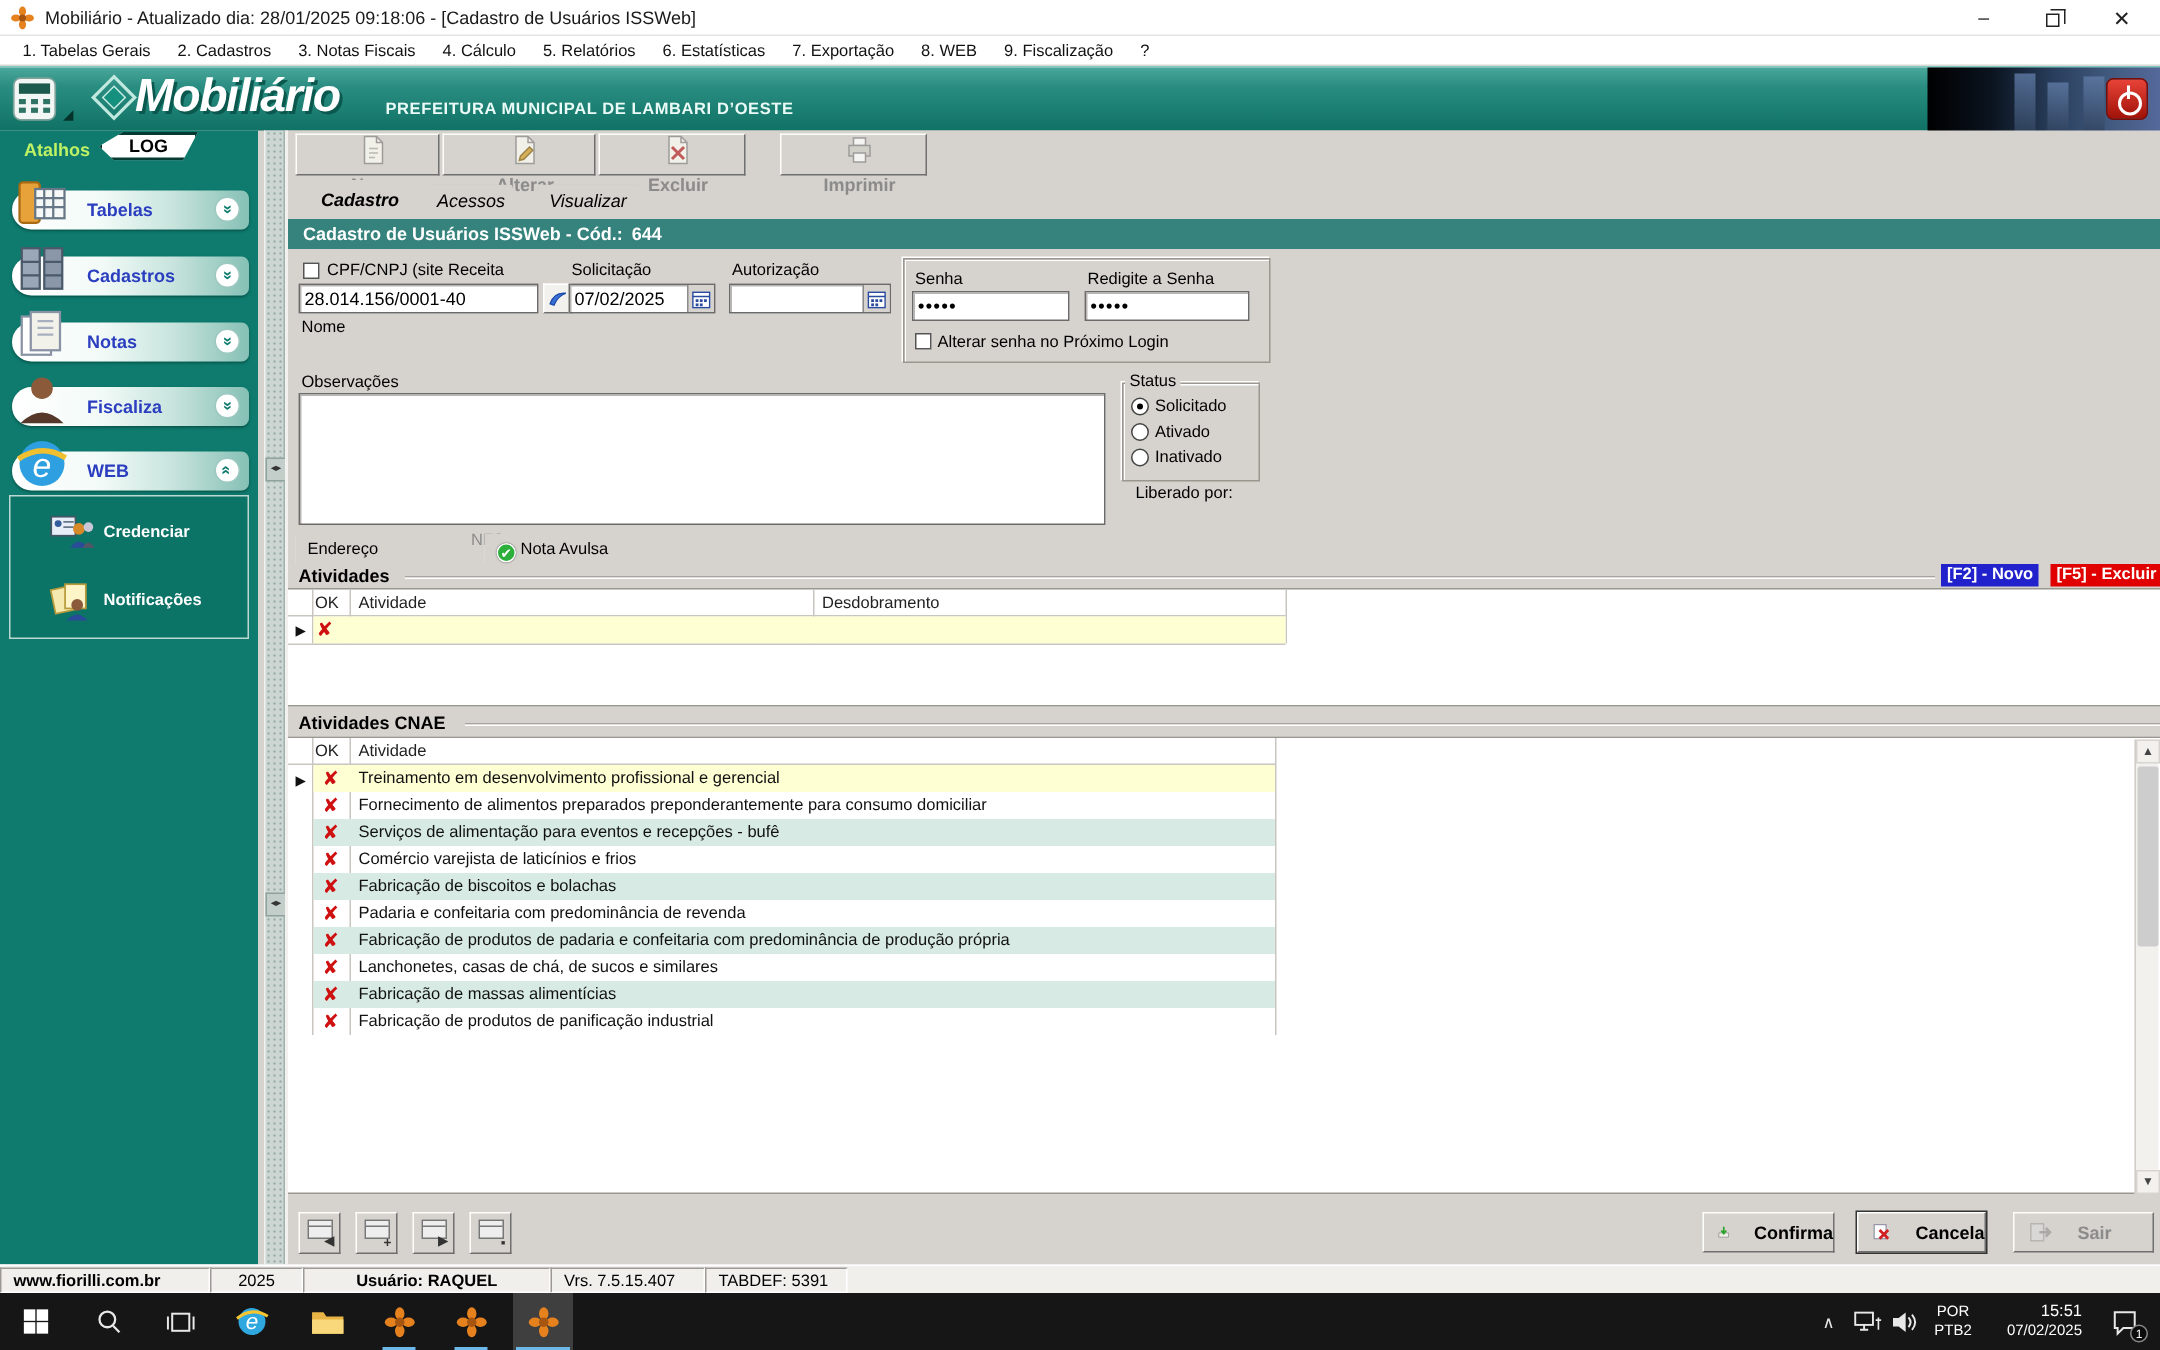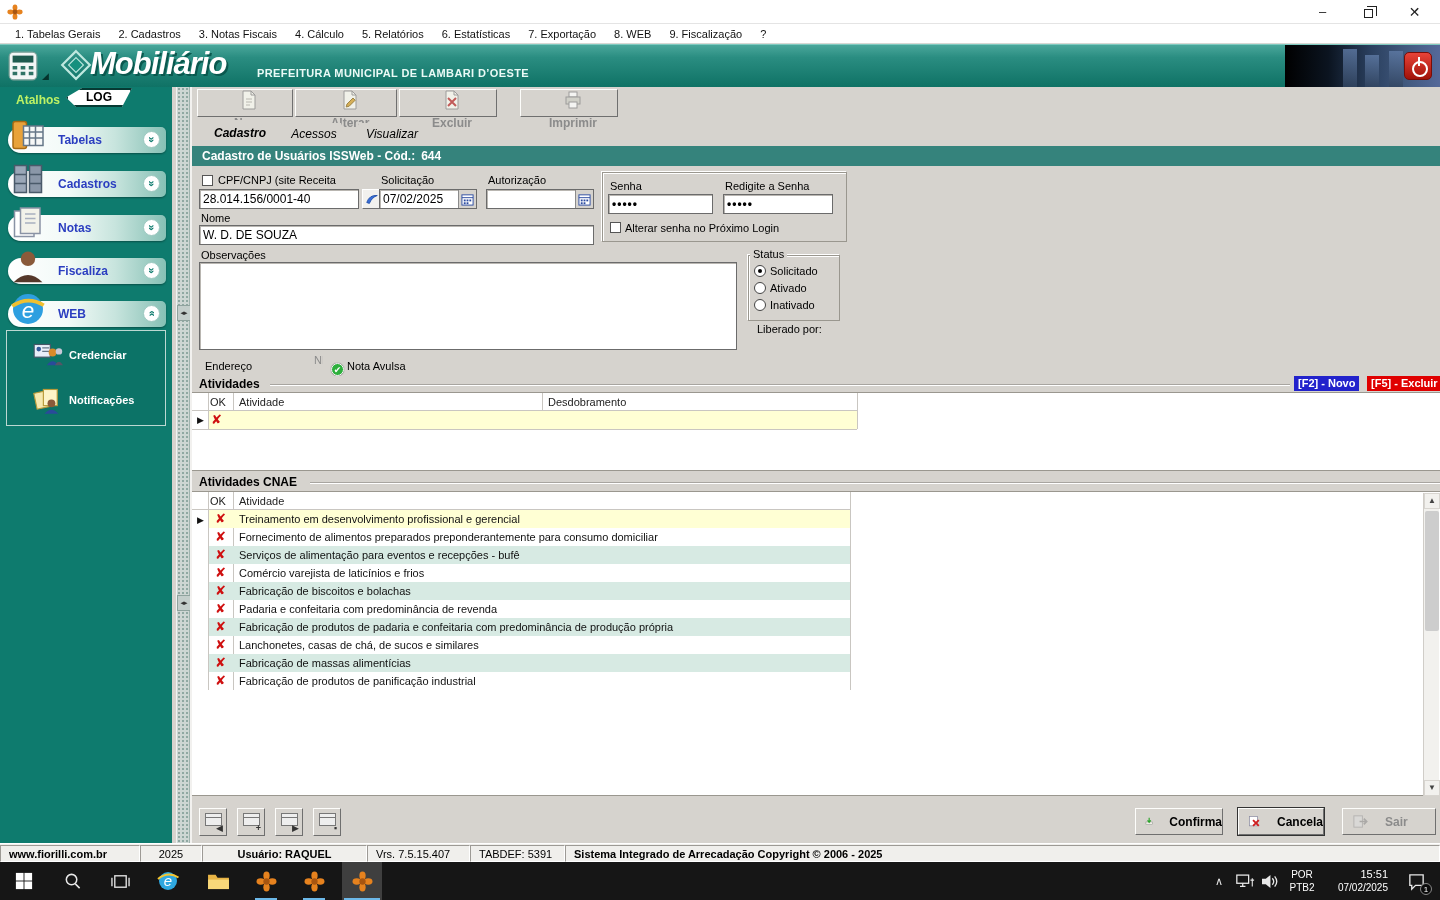--- a/index.html
+++ b/index.html
@@ -162,20 +162,21 @@
       <svg viewBox="0 0 20 20">
           <g fill="#e6821e">
             <ellipse cx="10" cy="4.5" rx="3" ry="4"></ellipse>
             <ellipse cx="10" cy="15.5" rx="3" ry="4"></ellipse>
             <ellipse cx="4.5" cy="10" rx="4" ry="3"></ellipse>
             <ellipse cx="15.5" cy="10" rx="4" ry="3"></ellipse>
           </g>
           <circle cx="10" cy="10" r="3" fill="#a85510"></circle>
         </svg>
     </span>
+    <span class="ttext">Mobiliário - Atualizado dia: 28/01/2025 09:18:06 - [Cadastro de Usuários ISSWeb]</span>
     <div class="wbtn min">–</div>
     <div class="wbtn res"><span class="resbox"></span></div>
     <div class="wbtn cls">✕</div>
   </div>
 
   <div class="menubar" id="menubar">
       <span class="menu-item">1. Tabelas Gerais</span>
       <span class="menu-item">2. Cadastros</span>
       <span class="menu-item">3. Notas Fiscais</span>
       <span class="menu-item">4. Cálculo</span>
@@ -420,23 +421,20 @@
       <input class="pw" readonly="" value="•••••" style="">
     </div>
     <span class="flabel" style="left:533px;top:93px;">Redigite a Senha</span>
     <div class="tfield" style="left:531px;top:107px;width:110px;">
       <input class="pw" readonly="" value="•••••" style="">
     </div>
     <span class="cbx" style="left:418px;top:135px;"></span>
     <span class="flabel" style="left:433px;top:135px;">Alterar senha no Próximo Login</span>
 
     <span class="flabel" style="left:9px;top:125px;">Nome</span>
-    <div class="tfield" style="left:7px;top:138px;width:395px;">
-      <input readonly="" value="W. D. DE SOUZA" style="">
-    </div>
 
     <span class="flabel" style="left:9px;top:162px;">Observações</span>
     <div class="tarea" style="left:7px;top:175px;width:538px;height:88px;"></div>
 
     <div class="gbox" style="left:556px;top:168px;width:92px;height:66px;"></div>
     <span class="legend" style="left:558px;top:161px;">Status</span>
     <div id="status-radios">
         <span class="radio checked" style="left: 562px; top: 178px;"></span>
         <span class="rlabel" style="left: 578px; top: 178px;">Solicitado</span>
         <span class="radio" style="left: 562px; top: 195px;"></span>
@@ -584,23 +582,20 @@
       </div>
     <div class="seg b" style="width:165px;justify-content:center;">
         <span>Usuário: RAQUEL</span>
       </div>
     <div class="seg" style="width:103px;">
         <span>Vrs. 7.5.15.407</span>
       </div>
     <div class="seg" style="width:95px;">
         <span>TABDEF: 5391</span>
       </div>
-    <div class="seg b" style="flex:1;">
-        <span>Sistema Integrado de Arrecadação Copyright © 2006 - 2025</span>
-      </div>
   </div>
 
   <div class="taskbar">
     <div class="tkico" style="left:4px;">
       <svg width="18" height="18" viewBox="0 0 20 20" fill="#fff">
           <rect x="1" y="1" width="8.5" height="8.5"></rect>
           <rect x="10.5" y="1" width="8.5" height="8.5"></rect>
           <rect x="1" y="10.5" width="8.5" height="8.5"></rect>
           <rect x="10.5" y="10.5" width="8.5" height="8.5"></rect>
         </svg>

